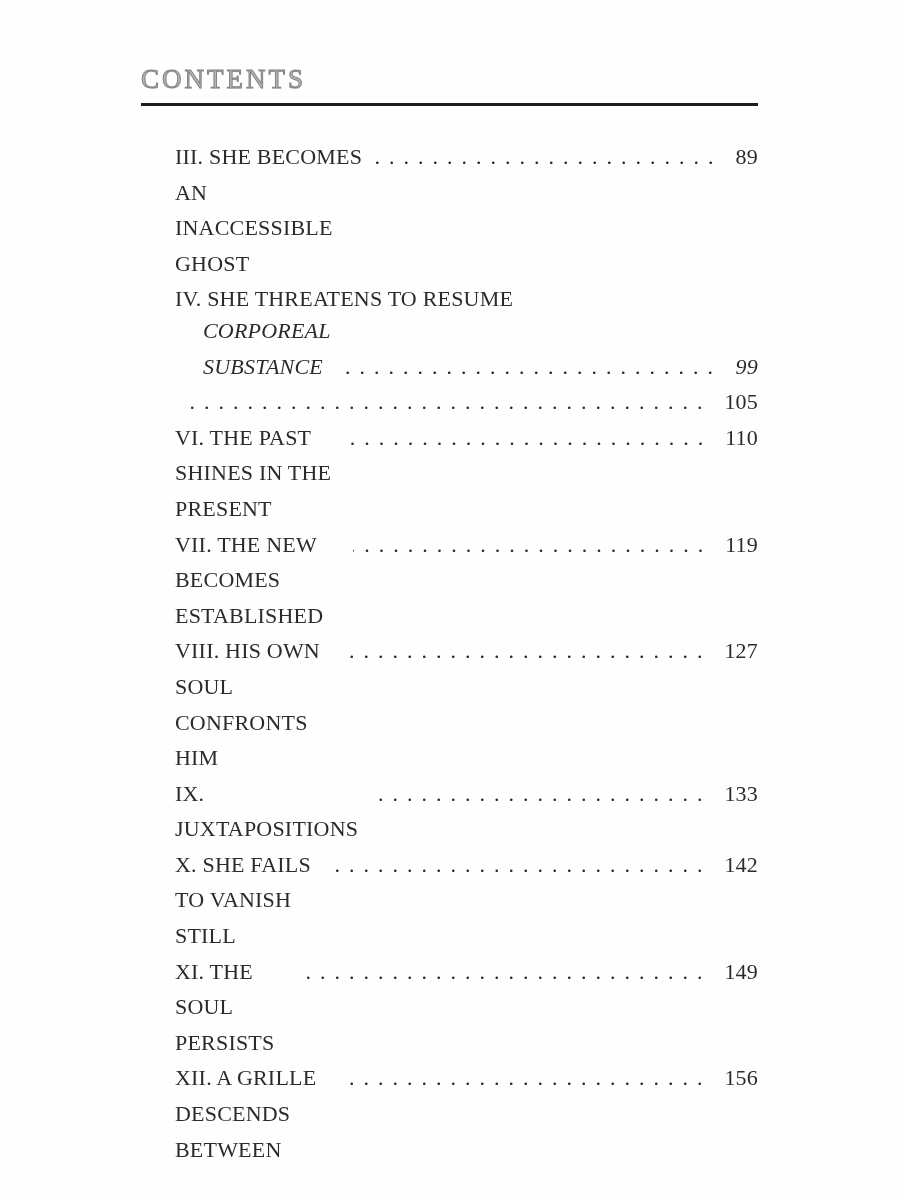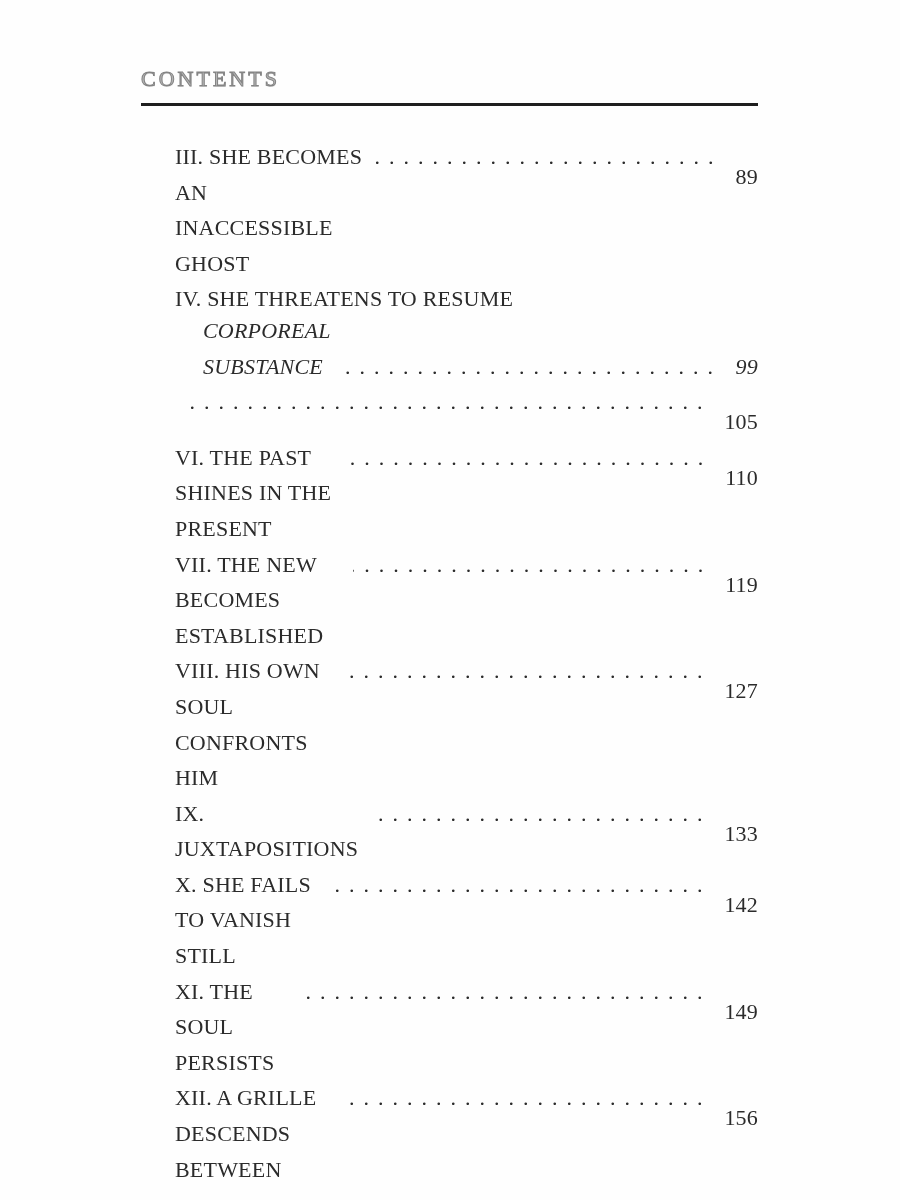--- a/index.html
+++ b/index.html
@@ -20,21 +20,21 @@
     overflow: hidden;
   }
   .content {
     position: absolute;
     left: 141px;
     top: 62px;
     width: 617px;
   }
   
   .page-title {
-    font-size: 22px;
+    font-size: 27px;
     letter-spacing: 3px;
     color: #b5b5b5;
     -webkit-text-stroke: 1px #848484;
     text-shadow: 0.5px 0.5px 0 #e8e8e8;
     line-height: 34px;
   }
   .rule {
     border: none;
     height: 3px;
     background: #1e1e1e;
@@ -73,21 +73,20 @@
     color: #2b2b2b;
   }
   .leader::after {
     content: "............................................................";
     letter-spacing: 9px;
   }
   .page-num {
     margin-left: 13px;
     white-space: nowrap;
     text-align: right;
-    margin-top: 20px;
   }
 </style>
 </head>
 <body>
 
 <div class="page">
   <div class="content">
 
     <div class="page-title">CONTENTS</div>
     <hr class="rule">

